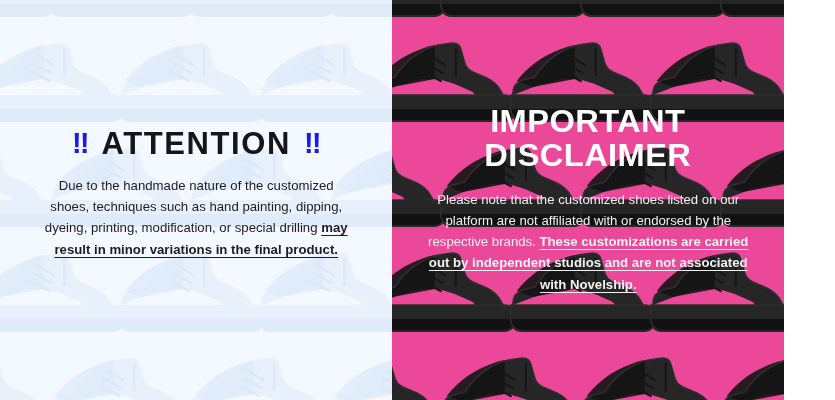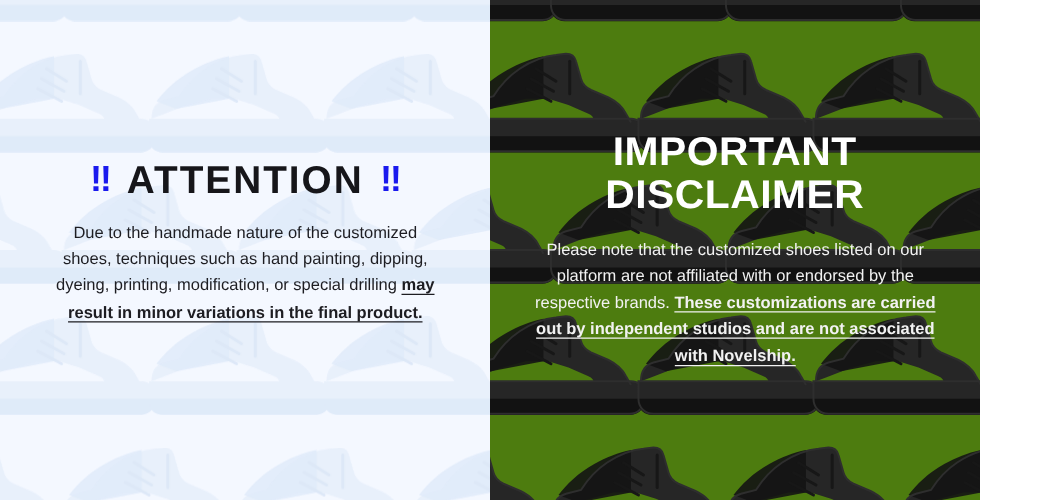--- a/index.html
+++ b/index.html
@@ -24,21 +24,21 @@
   
   .panel {
     position: relative;
     height: 400px;
     overflow: hidden;
     display: flex;
     align-items: center;
     justify-content: center;
   }
   .panel-left  { width: 418px; background: #f4f8ff; }
-  .panel-right { width: 417px; background: #4d7c0f; }
+  .panel-right { width: 417px; background: #ec4899; }
 
   
   .pattern {
     position: absolute;
     inset: -60px -60px -60px -60px;
     pointer-events: none;
   }
   .pattern svg { display: block; width: 100%; height: 100%; }
 
   .panel-content {

